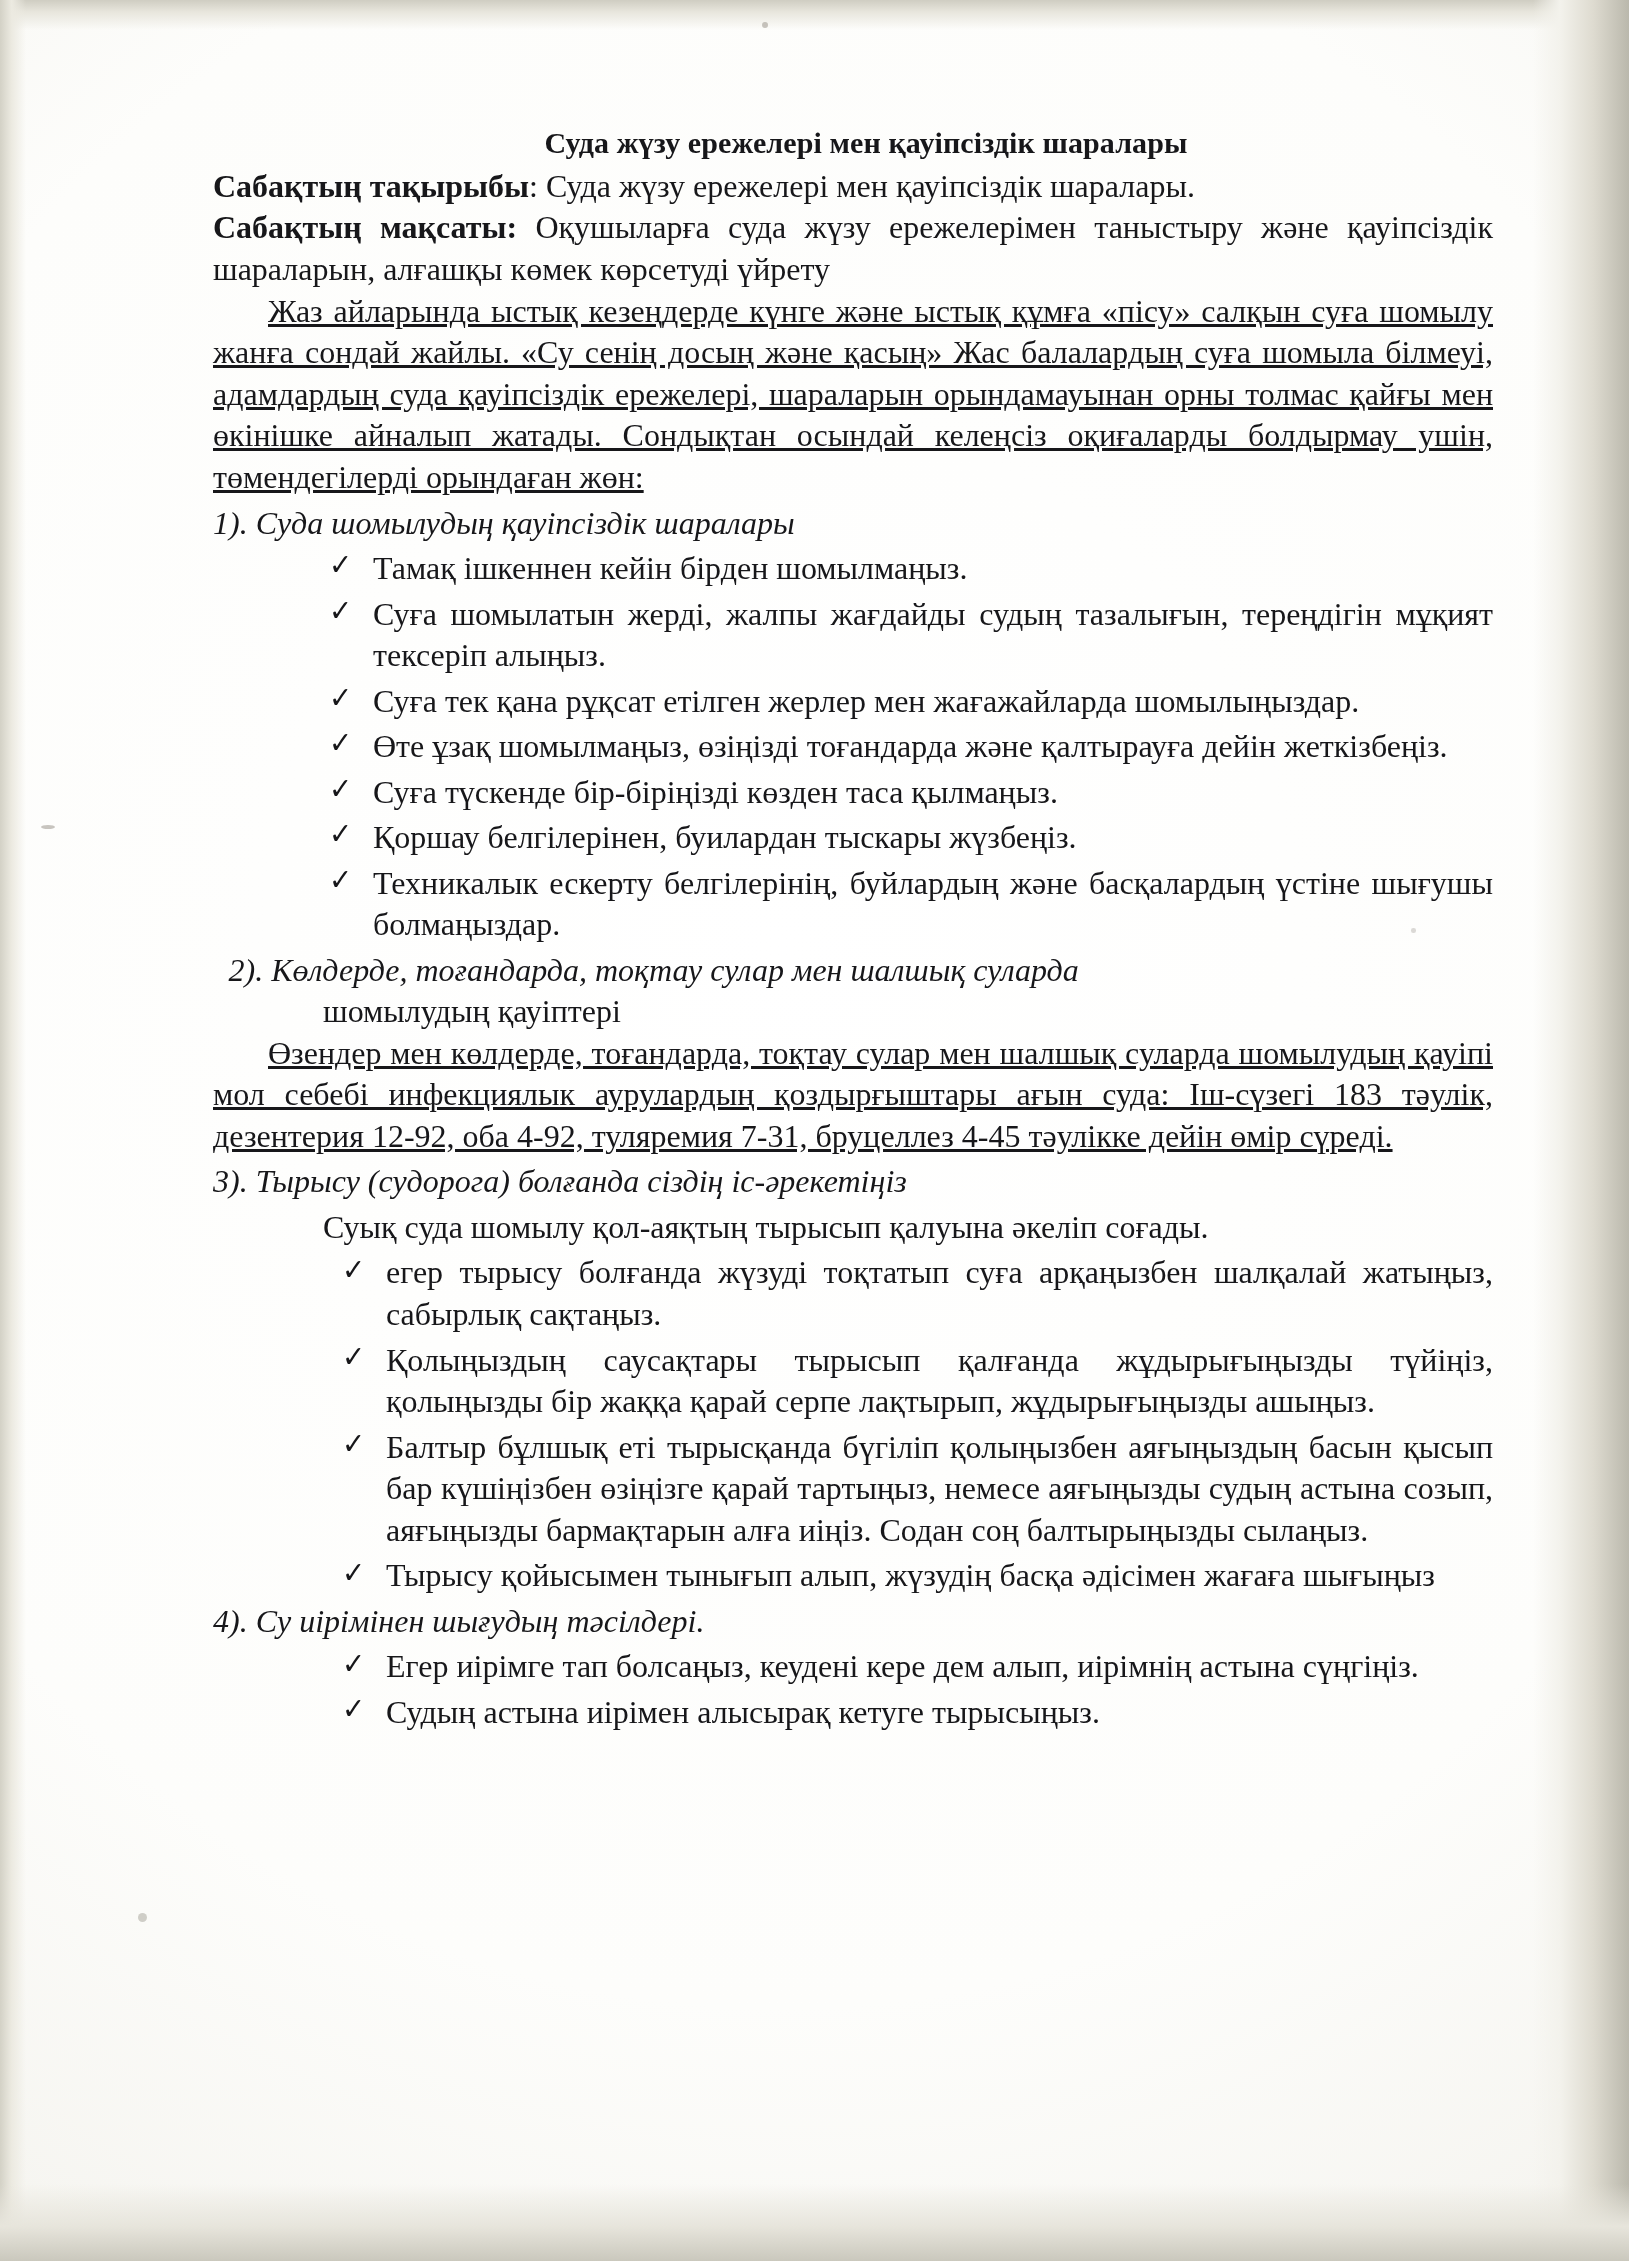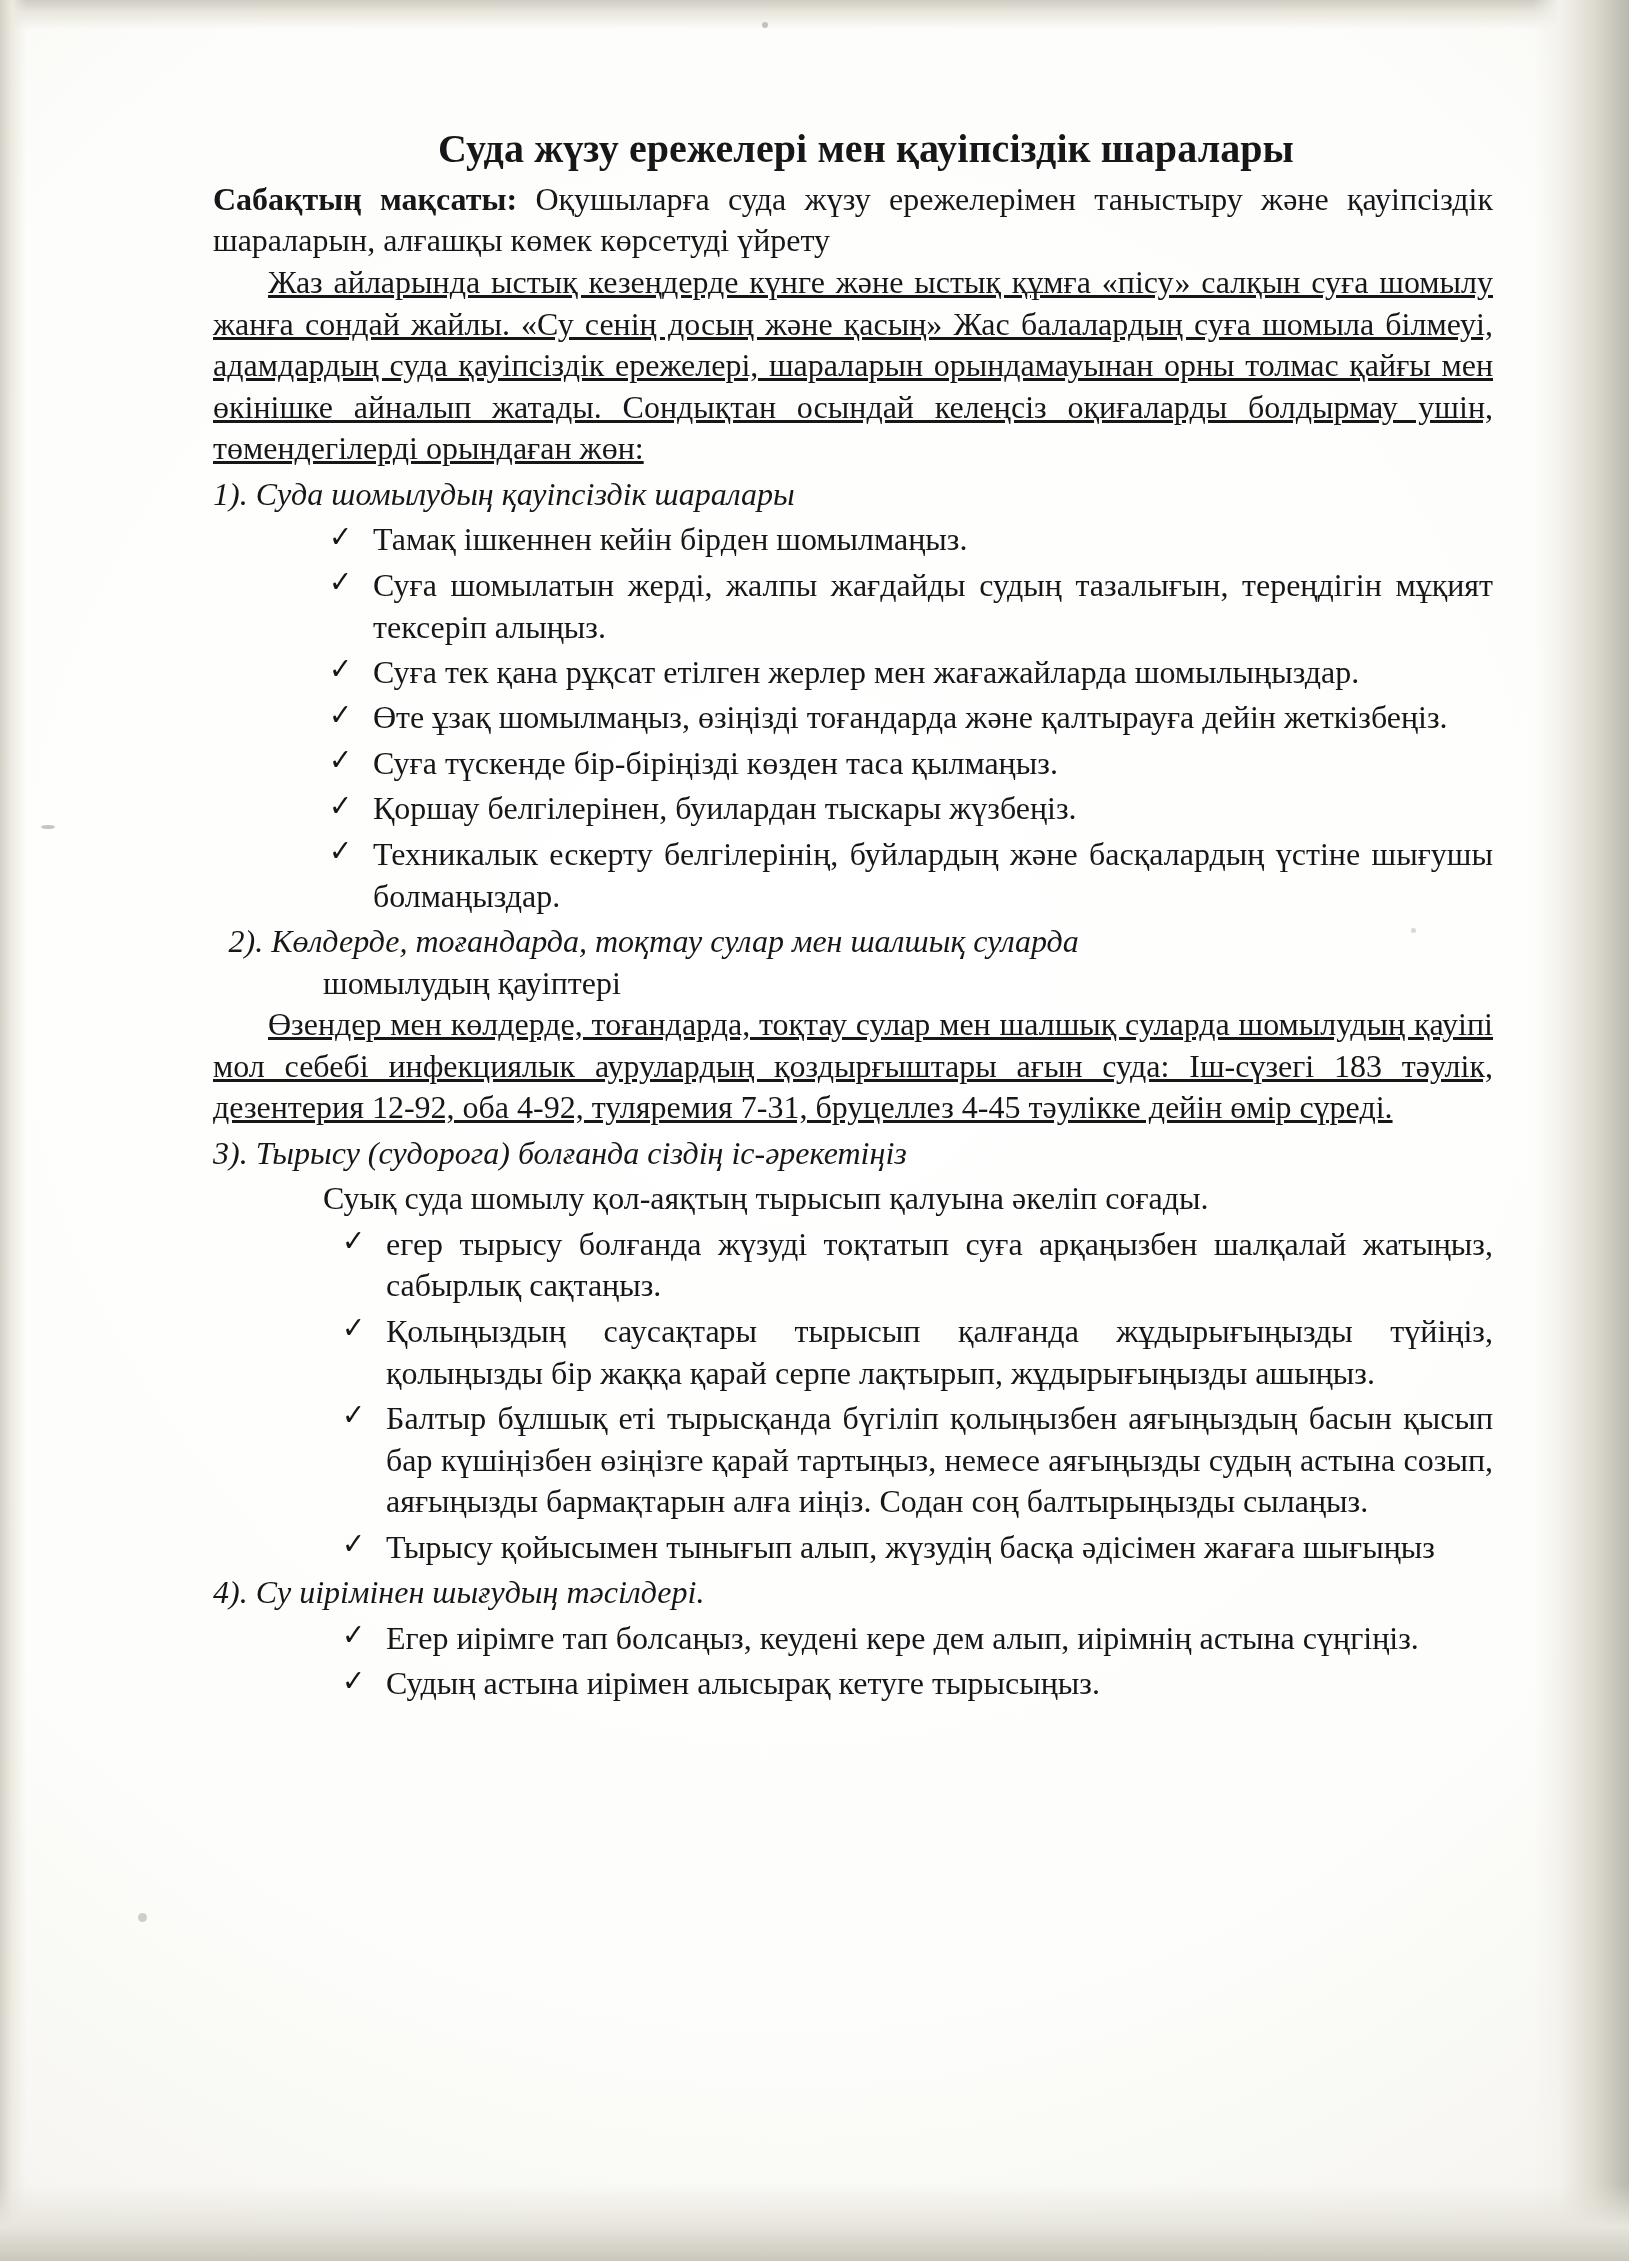--- a/index.html
+++ b/index.html
@@ -59,21 +59,21 @@
     top: 123px;
     width: 1280px;
     color: #17171a;
     font-size: 32px;
     line-height: 1.30;
   }
 
   .doc-title {
     text-align: center;
     font-weight: bold;
-    font-size: 40px;
+    font-size: 30px;
     letter-spacing: 0.1px;
     margin: 0 0 3.9px 0;
     padding-left: 26px;
   }
 
   .para {
     margin: 0;
     text-align: justify;
     text-justify: inter-word;
     hyphens: none;
@@ -138,20 +138,21 @@
 
   <div class="speck" style="left:762px;top:22px;width:5.8px;height:5.8px;"></div>
   <div class="speck" style="left:41px;top:825px;width:14px;height:3.9px;"></div>
   <div class="speck" style="left:138px;top:1913px;width:9px;height:9px;opacity:.45;"></div>
   <div class="speck" style="left:1411px;top:928px;width:4.5px;height:4.5px;opacity:.35;"></div>
 
   <div class="content">
 
     <h1 class="doc-title">Суда жүзу ережелері мен қауіпсіздік шаралары</h1>
 
+    <p class="para"><span class="lead">Сабақтың тақырыбы</span><span>: Суда жүзу ережелері мен қауіпсіздік шаралары.</span></p>
 
     <p class="para"><span class="lead">Сабақтың мақсаты:</span><span> Оқушыларға суда жүзу ережелерімен таныстыру және қауіпсіздік шараларын, алғашқы көмек көрсетуді үйрету</span></p>
 
     <p class="para indent">Жаз айларында ыстық кезеңдерде күнге және ыстық құмға «пісу» салқын суға шомылу жанға сондай жайлы. «Су сенің досың және қасың» Жас балалардың суға шомыла білмеуі, адамдардың суда қауіпсіздік ережелері, шараларын орындамауынан орны толмас қайғы мен өкінішке айналып жатады. Сондықтан осындай келеңсіз оқиғаларды болдырмау ушін, төмендегілерді орындаған жөн:</p>
 
     <p class="sec-head">1). Суда шомылудың қауіпсіздік шаралары</p>
     <ul class="checks">
       <li>Тамақ ішкеннен кейін бірден шомылмаңыз.</li>
       <li>Суға шомылатын жерді, жалпы жағдайды судың тазалығын, тереңдігін мұқият тексеріп алыңыз.</li>
       <li>Суға тек қана рұқсат етілген жерлер мен жағажайларда шомылыңыздар.</li>

